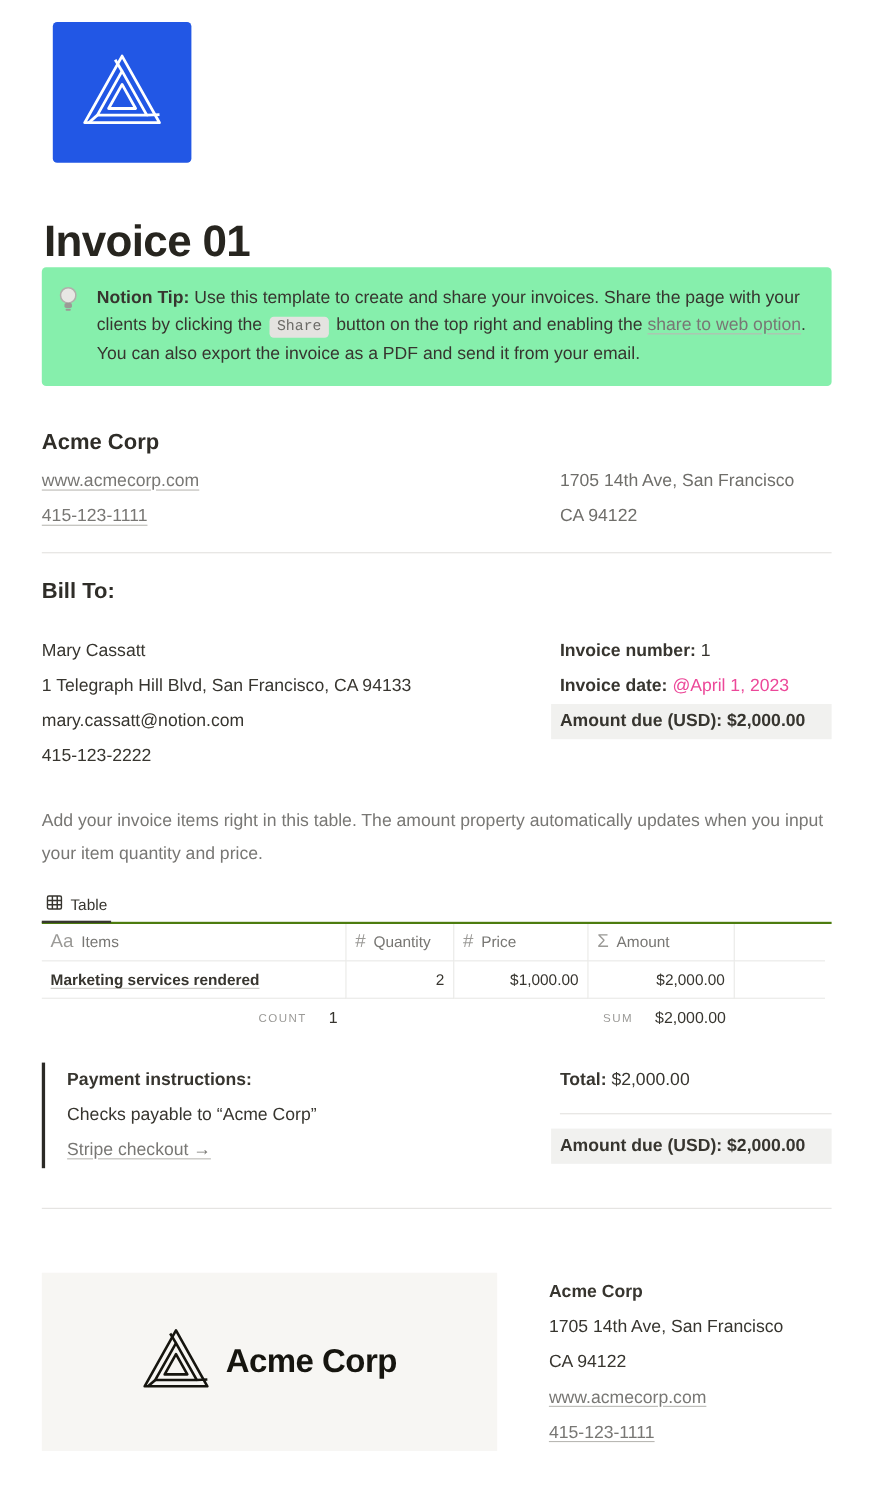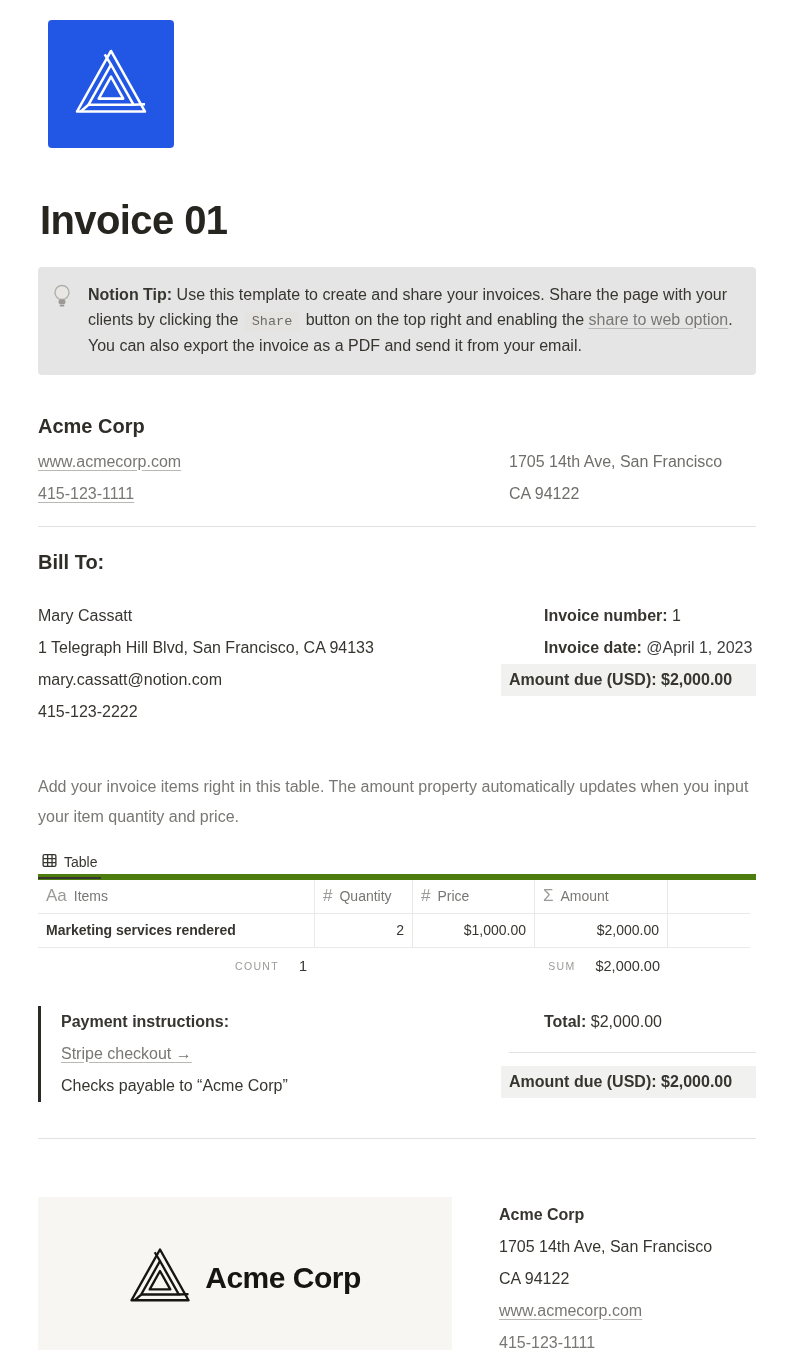--- a/index.html
+++ b/index.html
@@ -9,62 +9,62 @@
 
   
   .icon-tile { width:126px; height:128px; margin:20px 0 0 10px; background:#2257e5;
     border-radius:4px; display:flex; align-items:center; justify-content:center; }
 
   
   .page-title { font-size:40px; font-weight:700; letter-spacing:-0.6px; color:#27251f;
     margin:50px 0 0 2px; }
 
   
-  .callout { margin-top:24px; background:#e5e5e5; border-radius:4px; padding:16px 16px 16px 14px;
+  .callout { background:#86efac; border-radius:4px; padding:16px 16px 16px 14px;
     display:flex; gap:14px; font-size:16px; line-height:24.5px; color:#37352f; }
   .callout .bulb { flex:0 0 22px; padding-top:1px; }
   .code-chip { font-family:"Liberation Mono","DejaVu Sans Mono",monospace; font-size:13.5px;
     color:#6d6c68; background:#e4e3e0; border-radius:4px; padding:2px 7px; margin:0 2px; }
   .link { color:#787774; text-decoration:underline; text-decoration-color:#b9b8b4; text-underline-offset:3px; }
   .b { font-weight:700; }
 
   
   .h3 { font-size:20px; font-weight:700; color:#2f2d28; }
   .two-col { display:flex; }
   .col-left { flex:1; }
   .col-right { width:247px; }
   .row32 { height:32px; line-height:32px; font-size:16px; white-space:nowrap; }
   .gray { color:#6f6e6a; }
-  .mention { color:#404040; }
+  .mention { color:#ec4899; }
   .divider { border-top:1px solid #e3e2df; }
 
   .company-section { margin-top:40px; }
   .company-cols { margin-top:8px; }
   .divider-1 { margin-top:16px; }
 
   .billto-heading { margin-top:24px; }
   .billto-cols { margin-top:26px; }
-  .meta-label { font-weight:700;margin-left:35px; }
+  .meta-label { font-weight:700; }
   .amount-hl { background:#f1f1ef; padding:0 8px; margin-left:-8px; font-weight:700; }
 
-  .items-note { margin-top:44px; font-size:16px; line-height:30px; color:#787774; max-width:712px; }
-
-  
-  .view-tabs { margin-top:16px; position:relative; border-bottom:6px solid #4d7c0f; height:32px; }
+  .items-note { margin-top:28px; font-size:16px; line-height:30px; color:#787774; max-width:712px; }
+
+  
+  .view-tabs { margin-top:16px; position:relative; border-bottom:2px solid #4d7c0f; height:32px; }
   .view-tab { display:inline-flex; align-items:center; gap:7px; font-size:14px; height:31px;
     padding:0 4px; border-bottom:2.5px solid #37352f; color:#37352f; }
   .tbl { width:712px; font-size:14px; }
   .tbl-grid { display:grid; grid-template-columns:277px 98px 122px 133px 1fr; }
   .tbl-head .cell { height:34px; border-bottom:1px solid #e9e9e7; color:#787774;
     display:flex; align-items:center; gap:7px; padding:0 8px; }
   .tbl-head .cell .cicon { color:#9b9a97; font-size:17px; }
   .cell-r1 { border-right:1px solid #e9e9e7; }
   .tbl-row .cell { height:34px; border-bottom:1px solid #e9e9e7; display:flex; align-items:center; padding:0 8px; }
   .num { justify-content:flex-end; }
-  .row-title { font-weight:700; text-decoration-color:#c8c7c3; text-underline-offset:3px; }
+  .row-title { font-weight:700; text-decoration:underline; text-decoration-color:#c8c7c3; text-underline-offset:3px; }
   .tbl-calc .cell { height:36px; display:flex; align-items:center; justify-content:flex-end; gap:20px; padding:0 8px; }
   .calc-label { font-size:10.5px; letter-spacing:1.3px; color:#9b9a97; }
   .calc-value { font-size:14.5px; color:#37352f; }
 
   
   .pay-section { margin-top:22px; }
   .quote { border-left:3px solid #2b2a26; padding-left:20px; }
   .totals-divider { margin:14px 0 13px; border-top:1px solid #e3e2df; width:247px; }
   .totals-hl { background:#f1f1ef; padding:5px 8px; margin-left:-8px; font-weight:700; font-size:16px; line-height:22px; }
   .divider-2 { margin-top:36px; }
@@ -194,22 +194,22 @@
           <span class="calc-value">$2,000.00</span>
         </div>
       <div class="cell"></div>
     </div>
   </div>
 
   <div class="two-col pay-section">
     <div class="col-left">
       <div class="quote">
         <div class="row32 b">Payment instructions:</div>
+        <div class="row32">Checks payable to “Acme Corp”</div>
         <div class="row32"><a class="link">Stripe checkout →</a></div>
-        <div class="row32">Checks payable to “Acme Corp”</div>
       </div>
     </div>
     <div class="col-right">
       <div class="row32"><span class="meta-label">Total:</span><span> $2,000.00</span></div>
       <div class="totals-divider"></div>
       <div class="totals-hl"><span>Amount due (USD):</span><span> $2,000.00</span></div>
     </div>
   </div>
 
   <div class="divider divider-2"></div>

